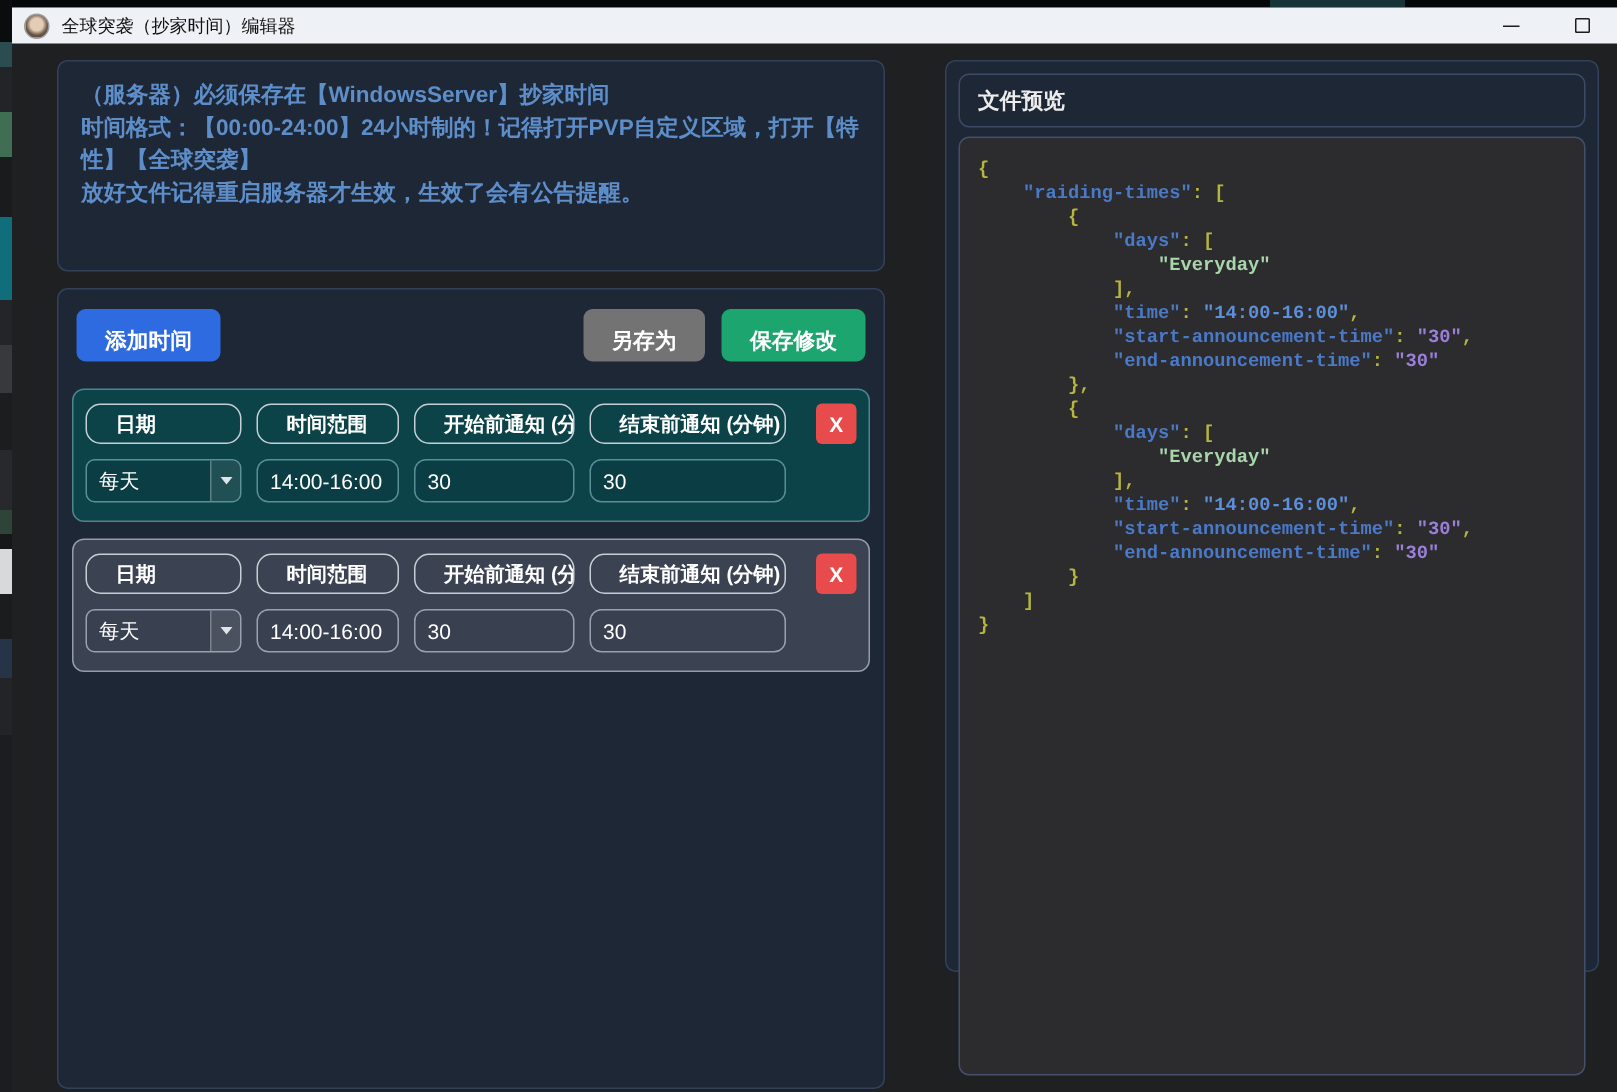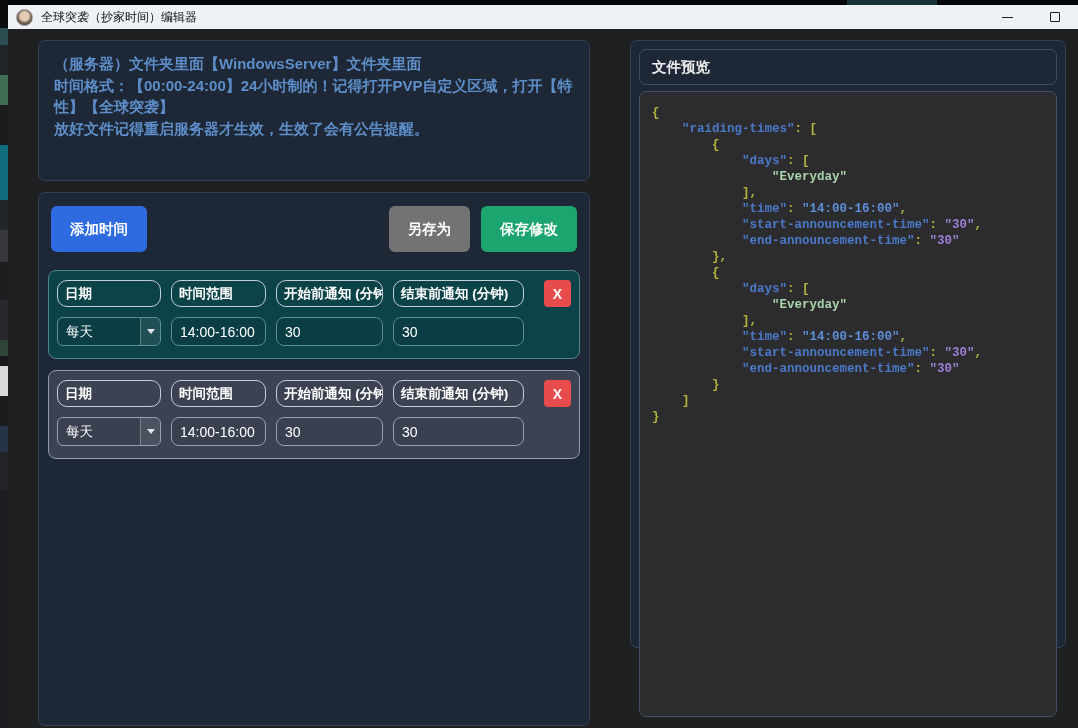--- a/index.html
+++ b/index.html
@@ -40,38 +40,38 @@
   
   .panel { position:absolute; background:#1e2736; border:1px solid #33415c; border-radius:7px; }
   .info-box {
     left:30px; top:35px; width:552px; height:141px;
     padding:12px 15px; color:#5d8ec9; font-weight:bold;
     font-size:15px; line-height:21.5px;
   }
   .editor-panel { left:30px; top:187px; width:552px; height:534px; }
   .toolbar { display:flex; gap:11px; padding:13px 12px 0 12px; }
   .btn {
-    height:46px; border:none; border-radius:6px; color:#fff; font-weight:bold;
+    height:35px; border:none; border-radius:6px; color:#fff; font-weight:bold;
     font-size:14.5px; font-family:inherit; padding:12px 19px; cursor:pointer;
   }
   .btn-add   { background:#2e6be0; margin-right:auto; }
   .btn-saveas{ background:#737373; }
   .btn-save  { background:#1da56f; }
 
   .time-row { margin:0 9px; border-radius:8px; padding:9px 8px 12px 8px; }
   .time-row.first { margin-top:18px; }
   .time-row.second { margin-top:11px; }
   .time-row.teal { background:#0b4348; border:1px solid #4e858c; }
   .time-row.gray { background:#3b4251; border:1px solid #939bac; }
   .row-line { display:flex; gap:10px; align-items:center; }
   .row-line + .row-line { margin-top:10px; }
   .hdr {
     height:27px; border:1px solid #c6cfd6; border-radius:10px; color:#fff;
     font-weight:bold; font-size:13.5px; display:flex; align-items:center;
-    padding:0 7px; white-space:nowrap; overflow:hidden; flex:none;
+    padding:0 19px; white-space:nowrap; overflow:hidden; flex:none;
   }
   .w-date { width:104px; } .w-range { width:95px; } .w-start { width:107px; } .w-end { width:131px; }
   .x-btn {
     margin-left:auto; width:27px; height:27px; flex:none; background:#e84b4b; color:#fff;
     font-weight:bold; font-size:14px; border:none; border-radius:4px; font-family:inherit; cursor:pointer;
   }
   .select {
     height:29px; border-radius:6px; display:flex; align-items:stretch; width:104px;
     font-size:13.5px; color:#fff; border:1px solid; flex:none; cursor:pointer; overflow:hidden;
   }
@@ -122,21 +122,21 @@
         <button class="win-btn">
             <span class="min-glyph"></span>
           </button>
         <button class="win-btn">
             <span class="max-glyph"></span>
           </button>
       </div>
     </div>
 
     <div class="panel info-box">
-        <div>（服务器）文件夹里面【WindowsServer】文件夹里面</div>
+        <div>（服务器）必须保存在【WindowsServer】抄家时间</div>
         <div>时间格式：【00:00-24:00】24小时制的！记得打开PVP自定义区域，打开【特性】【全球突袭】</div>
         <div>放好文件记得重启服务器才生效，生效了会有公告提醒。</div>
       </div>
 
     <div class="panel editor-panel">
       <div class="toolbar">
         <button class="btn btn-add">添加时间</button>
         <button class="btn btn-saveas">另存为</button>
         <button class="btn btn-save">保存修改</button>
       </div>

